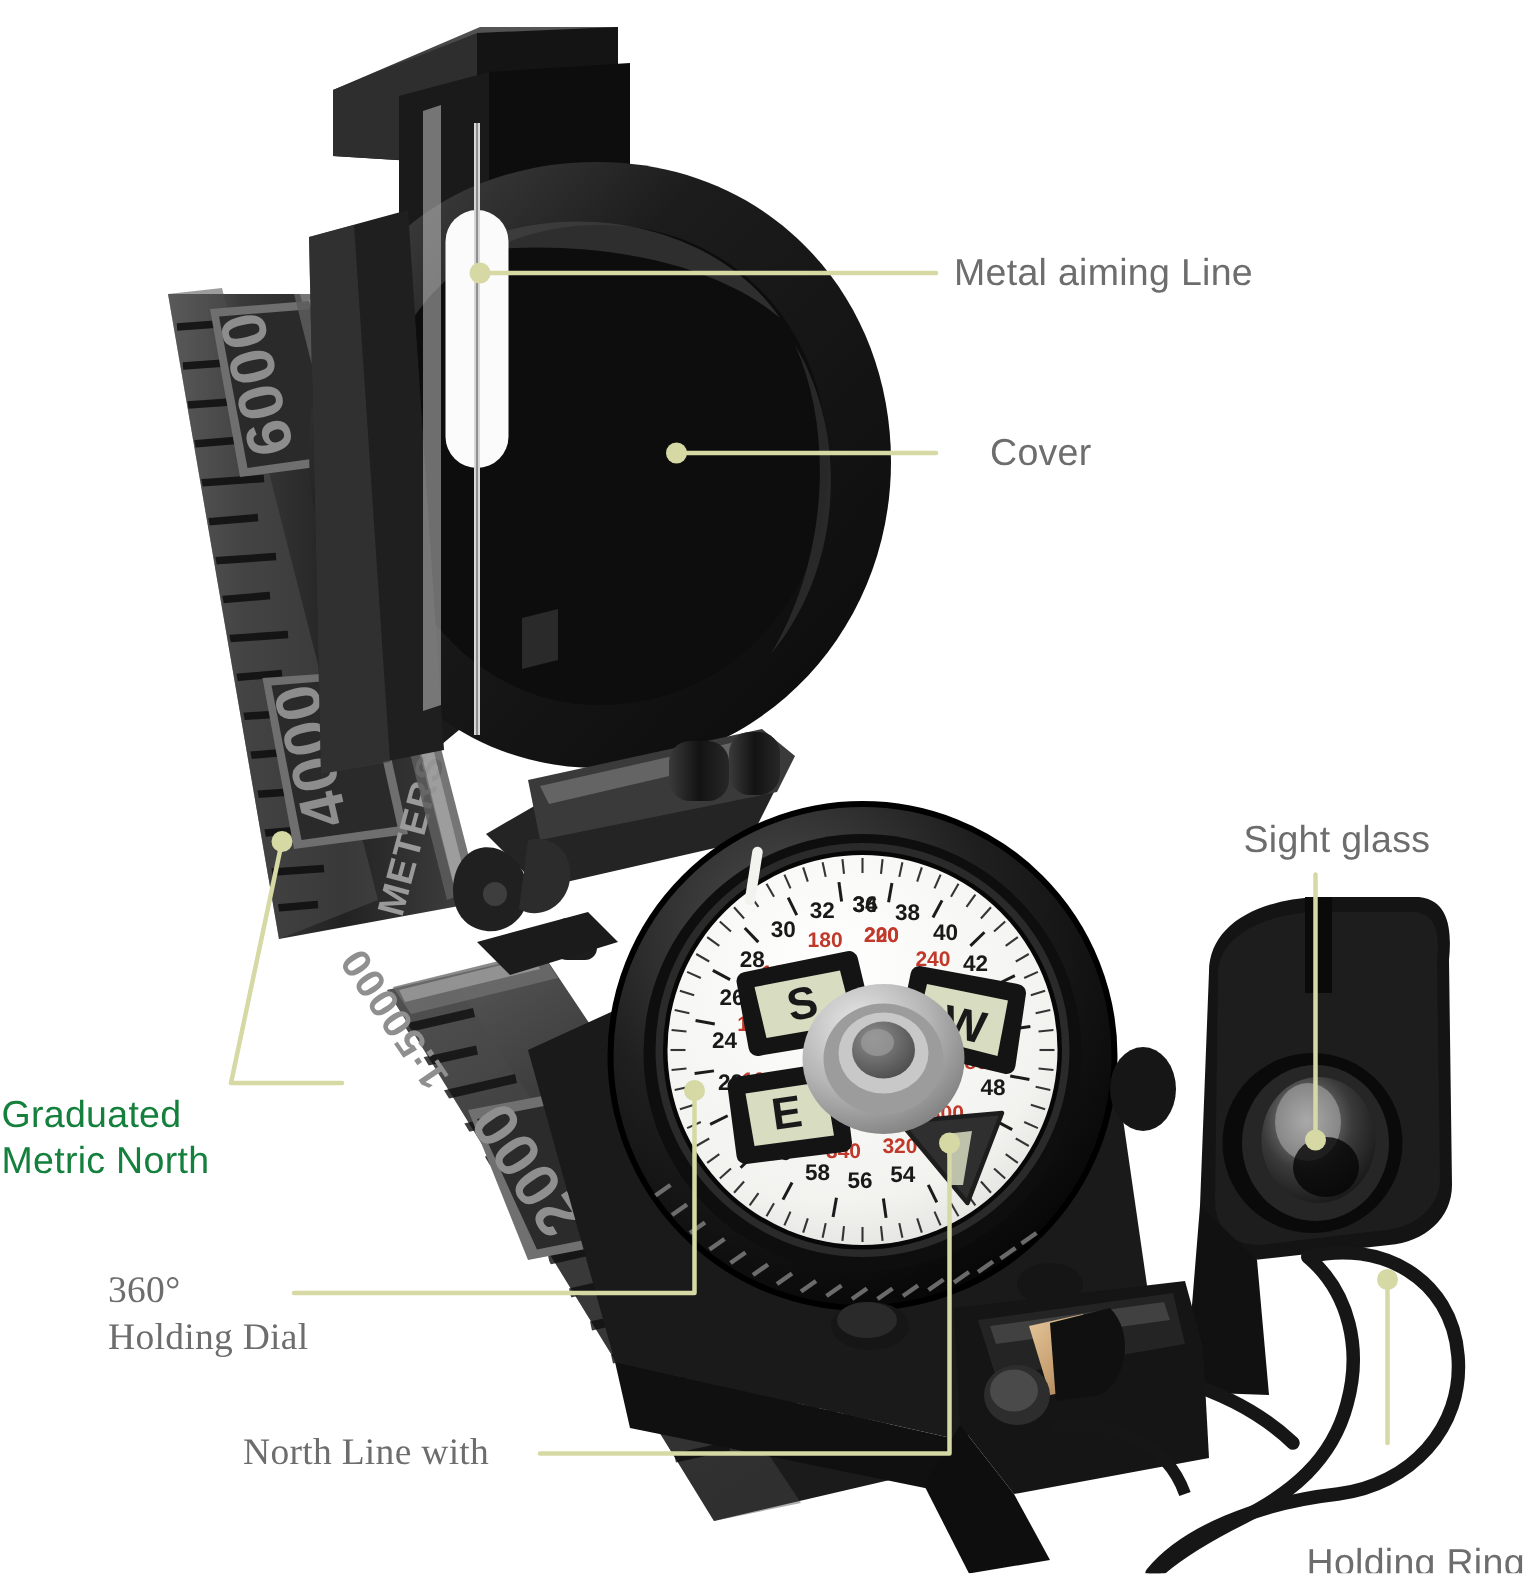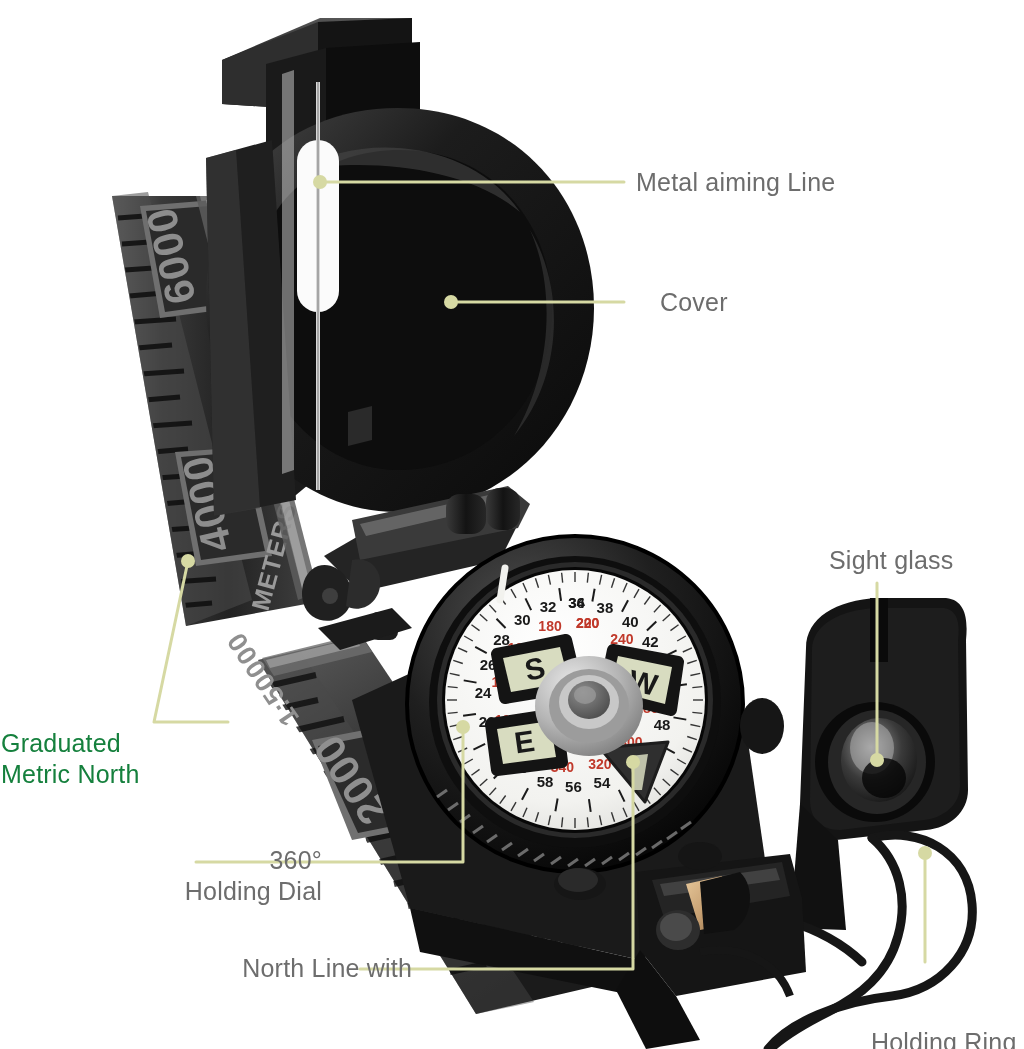--- a/index.html
+++ b/index.html
@@ -27,21 +27,21 @@
   .callout-text {
     position: absolute;
     color: #6d6d6d;
     font-family: "Liberation Sans", sans-serif;
     font-size: 25px;
     line-height: 31px;
     white-space: pre;
     letter-spacing: 0.2px;
   }
   .ct-left  { text-align: left; }
-  .ct-center{ text-align: right; }
+  .ct-center{ text-align: left; font-family: Liberation Serif, serif; }
 </style>
 </head>
 <body>
 
 <div id="scene">
 
   <svg class="layer" viewBox="0 0 1024 1049" preserveAspectRatio="none" aria-hidden="true">
     <defs>
       <linearGradient id="gBlackA" x1="0" y1="0" x2="1" y2="1">
         <stop offset="0" stop-color="#4a4a4a"></stop>

